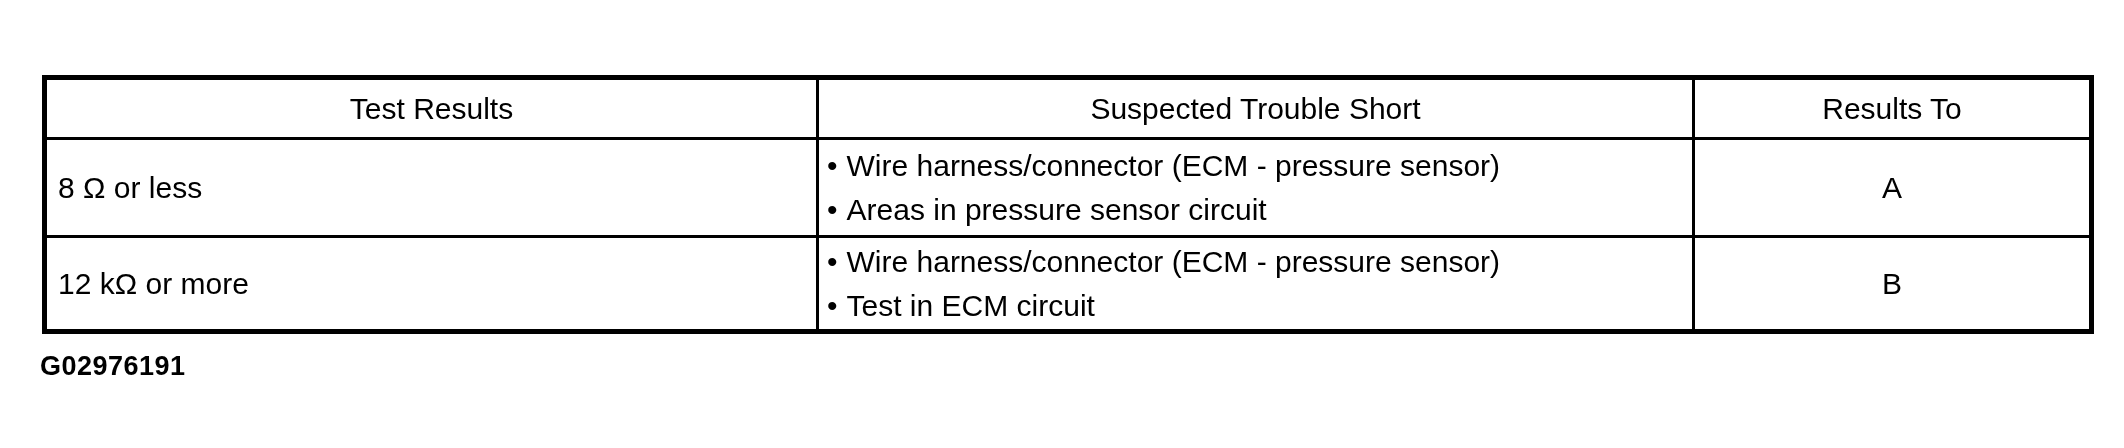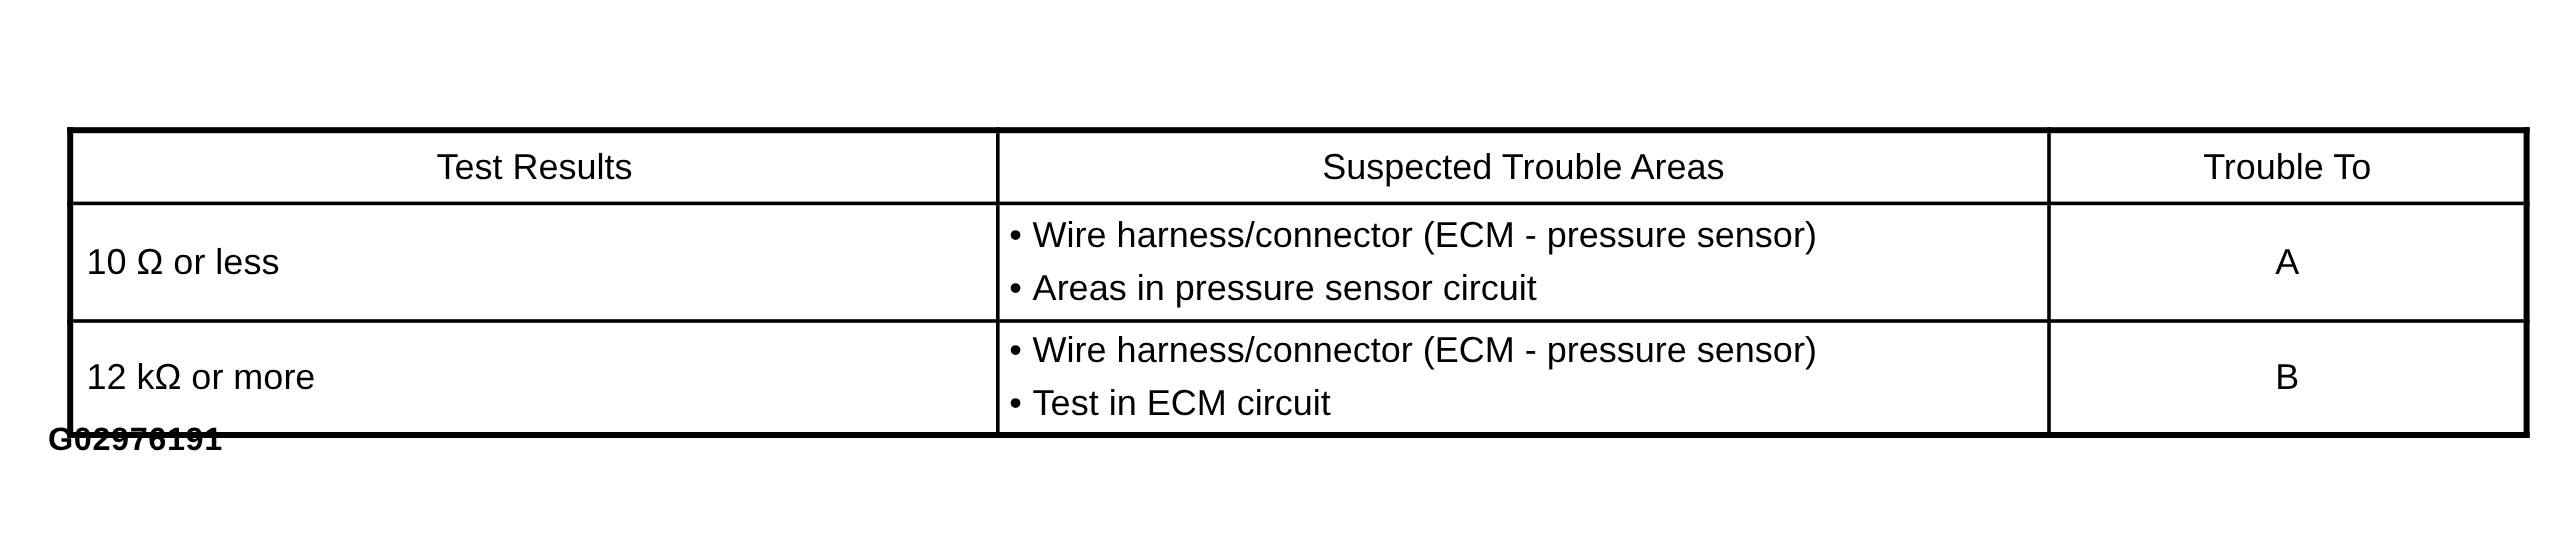--- a/index.html
+++ b/index.html
@@ -10,28 +10,27 @@
   body {
     position: relative;
     width: 2124px;
     height: 448px;
     font-family: "Liberation Sans", sans-serif;
     color: #000000;
     overflow: hidden;
   }
   .troubleshoot-table {
     position: absolute;
-    left: 56px;
+    left: 42px;
     top: 75px;
     width: 2047px;
     border-collapse: collapse;
     table-layout: fixed;
     border: 5px solid #000000;
     font-size: 30px;
-    margin-top: 31px;
   }
   .troubleshoot-table th,
   .troubleshoot-table td {
     border: 3px solid #000000;
     vertical-align: middle;
     overflow: hidden;
   }
   .troubleshoot-table th {
     font-weight: normal;
     text-align: center;
@@ -75,27 +74,27 @@
 
 <table class="troubleshoot-table">
   <colgroup>
     <col style="width:773px">
     <col style="width:876px">
     <col style="width:398px">
   </colgroup>
   <thead>
     <tr class="header-row">
       <th>Test Results</th>
-      <th>Suspected Trouble Areas</th>
-      <th>Trouble To</th>
+      <th>Suspected Trouble Short</th>
+      <th>Results To</th>
     </tr>
   </thead>
   <tbody>
     <tr class="data-row-1">
-      <td class="cell-test-result">10 Ω or less</td>
+      <td class="cell-test-result">8 Ω or less</td>
       <td class="cell-trouble-areas">
         <div class="bullet-line">
           <span class="bullet-glyph">•</span>
           <span>Wire harness/connector (ECM - pressure sensor)</span>
         </div>
         <div class="bullet-line">
           <span class="bullet-glyph">•</span>
           <span>Areas in pressure sensor circuit</span>
         </div>
       </td>

